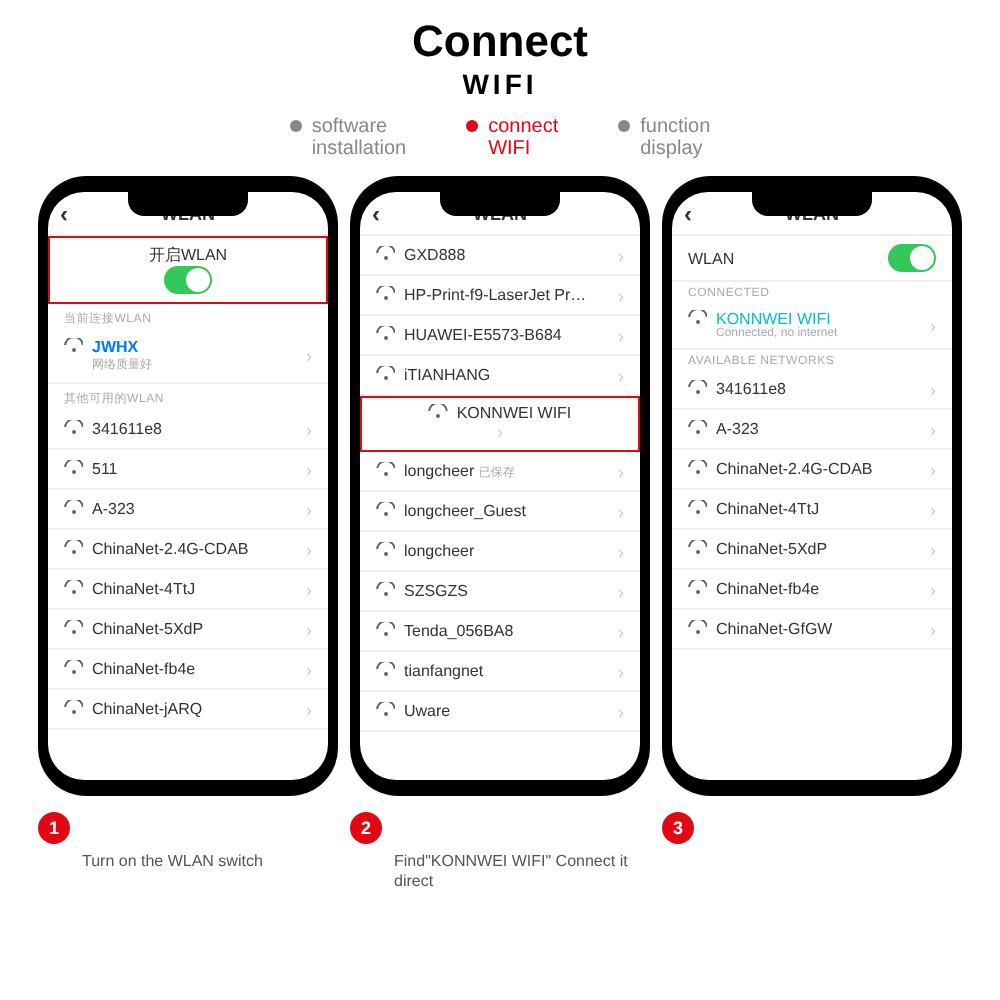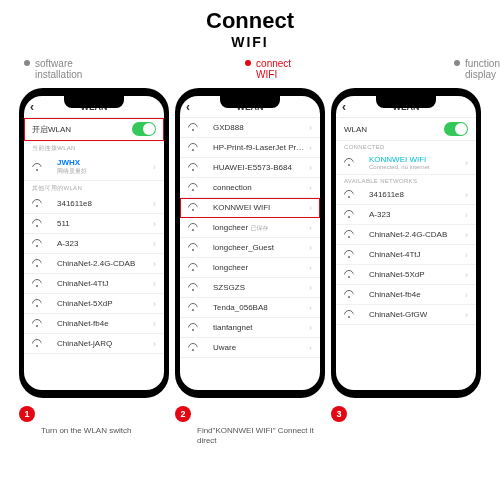--- a/index.html
+++ b/index.html
@@ -1,34 +1,34 @@
 <!DOCTYPE html>
 <html><head>
 <meta charset="utf-8">
 <style>
   * { box-sizing: border-box; margin: 0; padding: 0; }
   body { font-family: -apple-system, Helvetica, Arial, sans-serif; background: #fff; width: 500px; height: 500px; overflow: hidden; }
   .header { text-align: center; padding: 8px 0 2px; }
   .header h1 { font-size: 22px; font-weight: 700; color: #000; }
   .header h2 { font-size: 14px; font-weight: 700; color: #000; letter-spacing: 2px; }
-  .steps-tabs { display: flex; justify-content: space-between; gap: 30px; margin: 6px 0 8px; font-size: 10px; padding-left: 24px; }
+  .steps-tabs { display: flex; justify-content: center; gap: 30px; margin: 6px 0 8px; font-size: 10px; }
   .steps-tabs .tab { display: flex; align-items: flex-start; gap: 5px; color: #888; }
   .steps-tabs .tab.active { color: #e30613; }
   .steps-tabs .dot { width: 6px; height: 6px; border-radius: 50%; background: #888; margin-top: 2px; flex-shrink: 0; }
   .steps-tabs .tab.active .dot { background: #e30613; }
   .steps-tabs .tab-text { line-height: 1.1; }
   .phones { display: flex; justify-content: center; gap: 6px; padding: 0 6px; }
   .phone { width: 150px; height: 310px; background: #000; border-radius: 24px; padding: 8px 5px; position: relative; }
   .phone::before { content: ""; position: absolute; top: 8px; left: 50%; transform: translateX(-50%); width: 60px; height: 12px; background: #000; border-radius: 0 0 8px 8px; z-index: 2; }
   .screen { width: 100%; height: 100%; background: #fff; border-radius: 18px; overflow: hidden; position: relative; font-size: 8px; color: #333; }
   .nav { display: flex; align-items: center; justify-content: center; height: 22px; border-bottom: 1px solid #eee; position: relative; font-weight: 600; font-size: 9px; }
   .nav .back { position: absolute; left: 6px; font-size: 12px; }
   .row { display: flex; align-items: center; justify-content: space-between; padding: 4px 8px; border-bottom: 1px solid #f0f0f0; min-height: 20px; }
-  .row.highlight { outline: 1px solid #e30613; outline-offset: -1px; }
-  .row .left { display: flex; align-items: center; gap: 16px; overflow: hidden; }
+  .row.highlight { outline: 1px solid #e30613; outline-offset: -1px; flex-direction: column; }
+  .row .left { display: flex; align-items: flex-start; gap: 5px; overflow: hidden; }
   .row .wifi-ic { width: 9px; height: 7px; position: relative; }
   .row .wifi-ic::before { content: ""; position: absolute; bottom: 0; left: 50%; transform: translateX(-50%); width: 2px; height: 2px; background: #666; border-radius: 50%; }
   .row .wifi-ic::after { content: ""; position: absolute; bottom: -2px; left: 50%; transform: translateX(-50%); width: 8px; height: 8px; border: 1px solid #666; border-radius: 50%; clip-path: polygon(0 0, 100% 0, 100% 45%, 0 45%); }
   .row .name { white-space: nowrap; overflow: hidden; text-overflow: ellipsis; max-width: 95px; }
   .row .sub { font-size: 6px; color: #aaa; display: block; }
   .row .chev { color: #ccc; font-size: 9px; }
   .section-h { font-size: 6px; color: #aaa; padding: 3px 8px 1px; letter-spacing: 0.3px; }
   .toggle { width: 24px; height: 14px; background: #34c759; border-radius: 7px; position: relative; }
   .toggle::after { content: ""; position: absolute; right: 1px; top: 1px; width: 12px; height: 12px; background: #fff; border-radius: 50%; }
   .blue { color: #007aff; font-weight: bold; }
@@ -167,21 +167,21 @@
           <div class="row">
             <span class="left">
               <span class="wifi-ic"></span>
               <span class="name">HUAWEI-E5573-B684</span>
             </span>
             <span class="chev">›</span>
           </div>
           <div class="row">
             <span class="left">
               <span class="wifi-ic"></span>
-              <span class="name">connection</span>
+              <span class="name">iTIANHANG</span>
             </span>
             <span class="chev">›</span>
           </div>
         </div>
       <div class="row highlight">
         <span class="left">
             <span class="wifi-ic"></span>
             <span class="name">KONNWEI WIFI</span>
           </span>
         <span class="chev">›</span>

